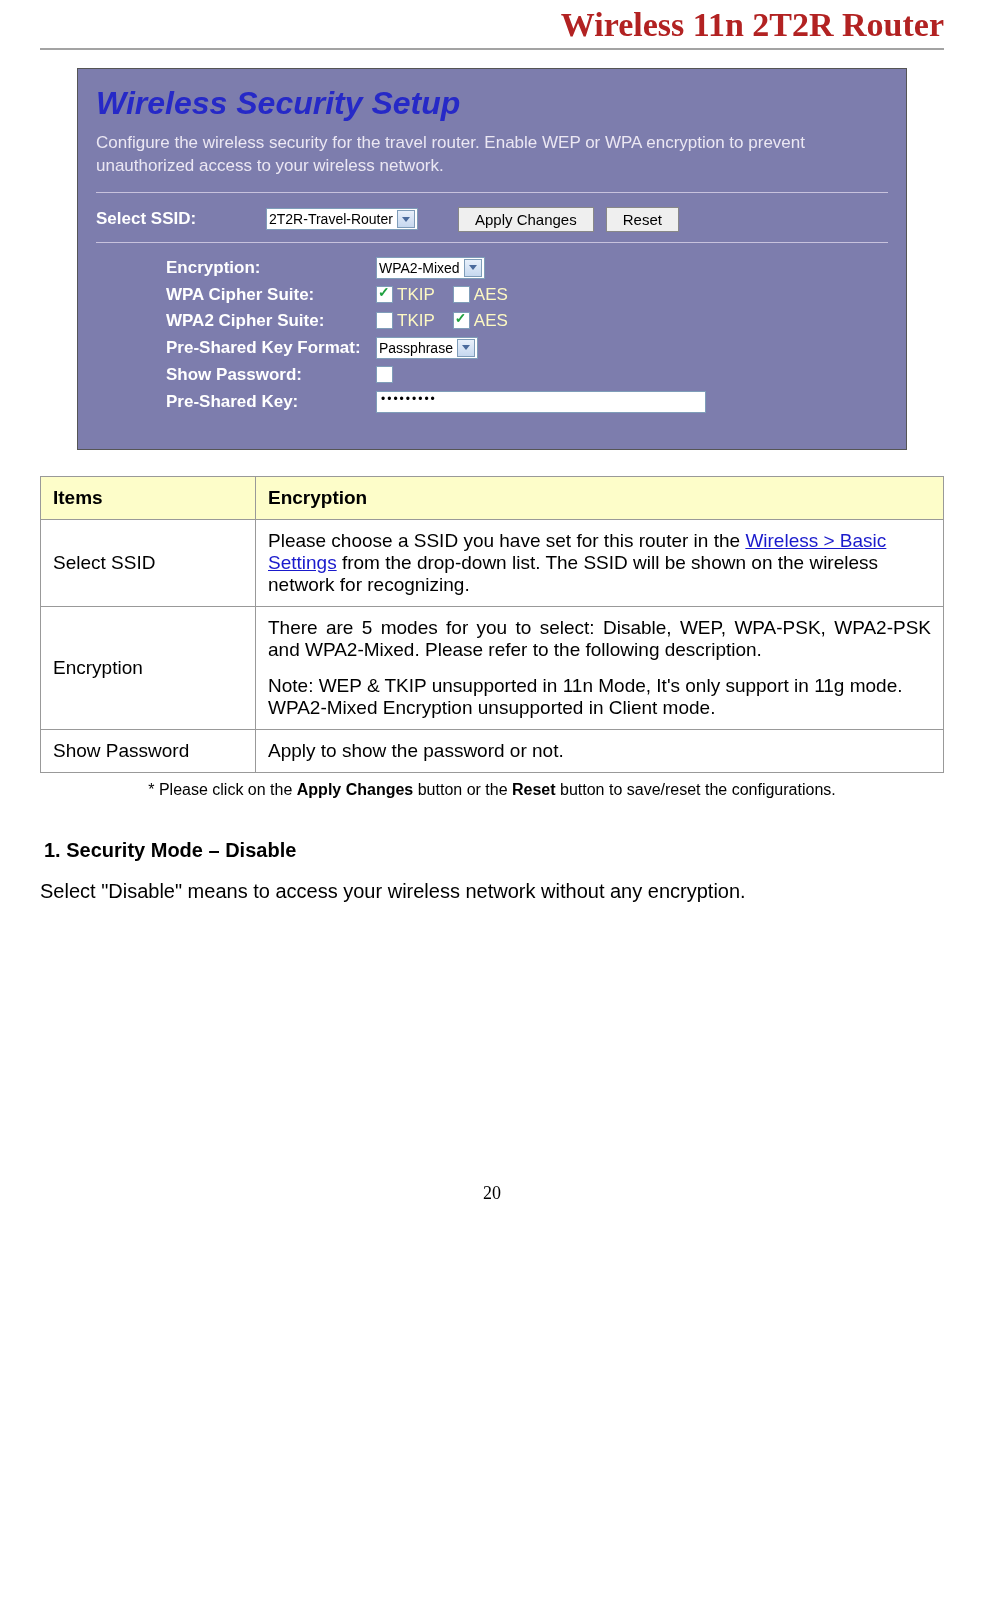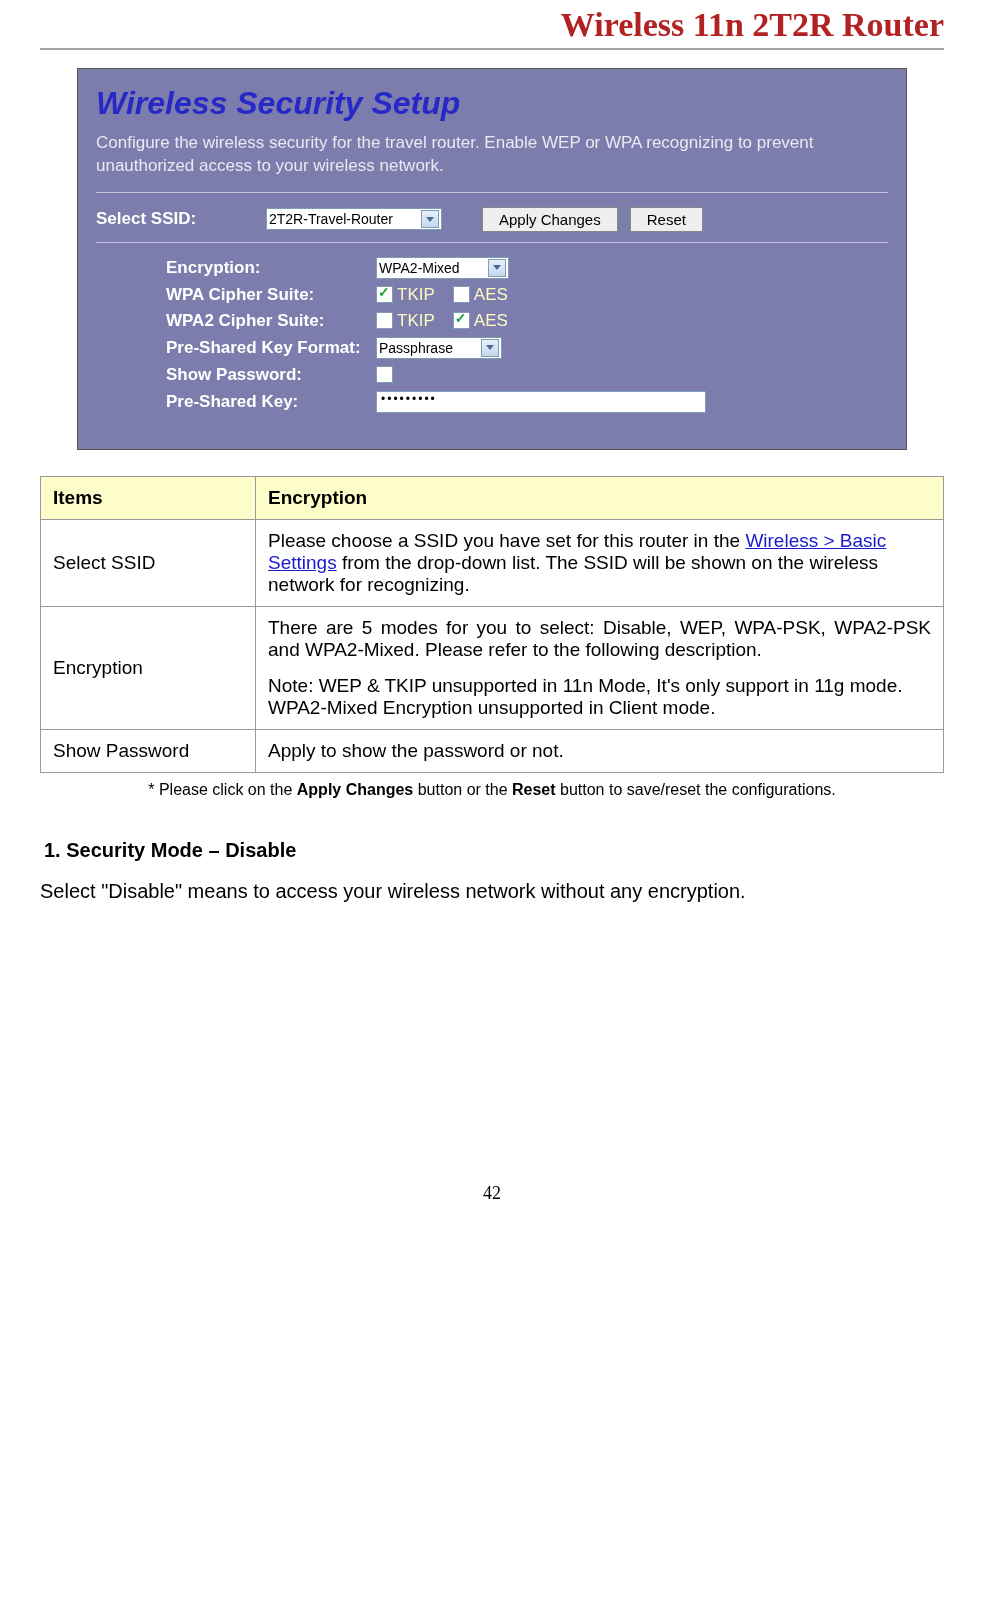--- a/index.html
+++ b/index.html
@@ -66,21 +66,20 @@
   .winselect {
     background: #fff;
     border: 1px solid #7f9db9;
     font-family: Tahoma, Arial, sans-serif;
     font-size: 14px;
     padding: 1px 2px;
     display: inline-flex;
     align-items: center;
     color: #000;
     font-weight: normal;
-    gap: 24px;
   }
   .winselect .arrow {
     display: inline-flex;
     width: 16px;
     height: 16px;
     background: linear-gradient(#e8f0fb,#c6d8ef);
     border: 1px solid #7f9db9;
     margin-left: 4px;
     align-items: center;
     justify-content: center;
@@ -186,21 +185,21 @@
 <body>
 
 <div class="page">
 
   <div class="doc-header">
     <span class="doc-header-title">Wireless 11n 2T2R Router</span>
   </div>
 
   <div class="panel">
     <div class="panel-title">Wireless Security Setup</div>
-    <div class="panel-desc">Configure the wireless security for the travel router. Enable WEP or WPA recognizing to prevent unauthorized access to your wireless network.</div>
+    <div class="panel-desc">Configure the wireless security for the travel router. Enable WEP or WPA encryption to prevent unauthorized access to your wireless network.</div>
     <div class="divider"></div>
 
     <div class="row">
       <span class="label-cell">Select SSID:</span>
       <span class="winselect">
         <span>2T2R-Travel-Router</span>
         <span class="arrow"></span>
       </span>
       <span class="gap"></span>
       <button class="winbtn">Apply Changes</button>
@@ -281,14 +280,14 @@
   </tbody>
     </table>
 
   <div class="footnote">
     <span>* Please click on the </span><b>Apply Changes</b><span> button or the </span><b>Reset</b><span> button to save/reset the configurations.</span>
   </div>
 
   <div class="section-heading">1.   Security Mode – Disable</div>
   <div class="section-para">Select "Disable" means to access your wireless network without any encryption.</div>
 
-  <div class="page-number">42</div>
+  <div class="page-number">20</div>
 </div>
 
 </body></html>

